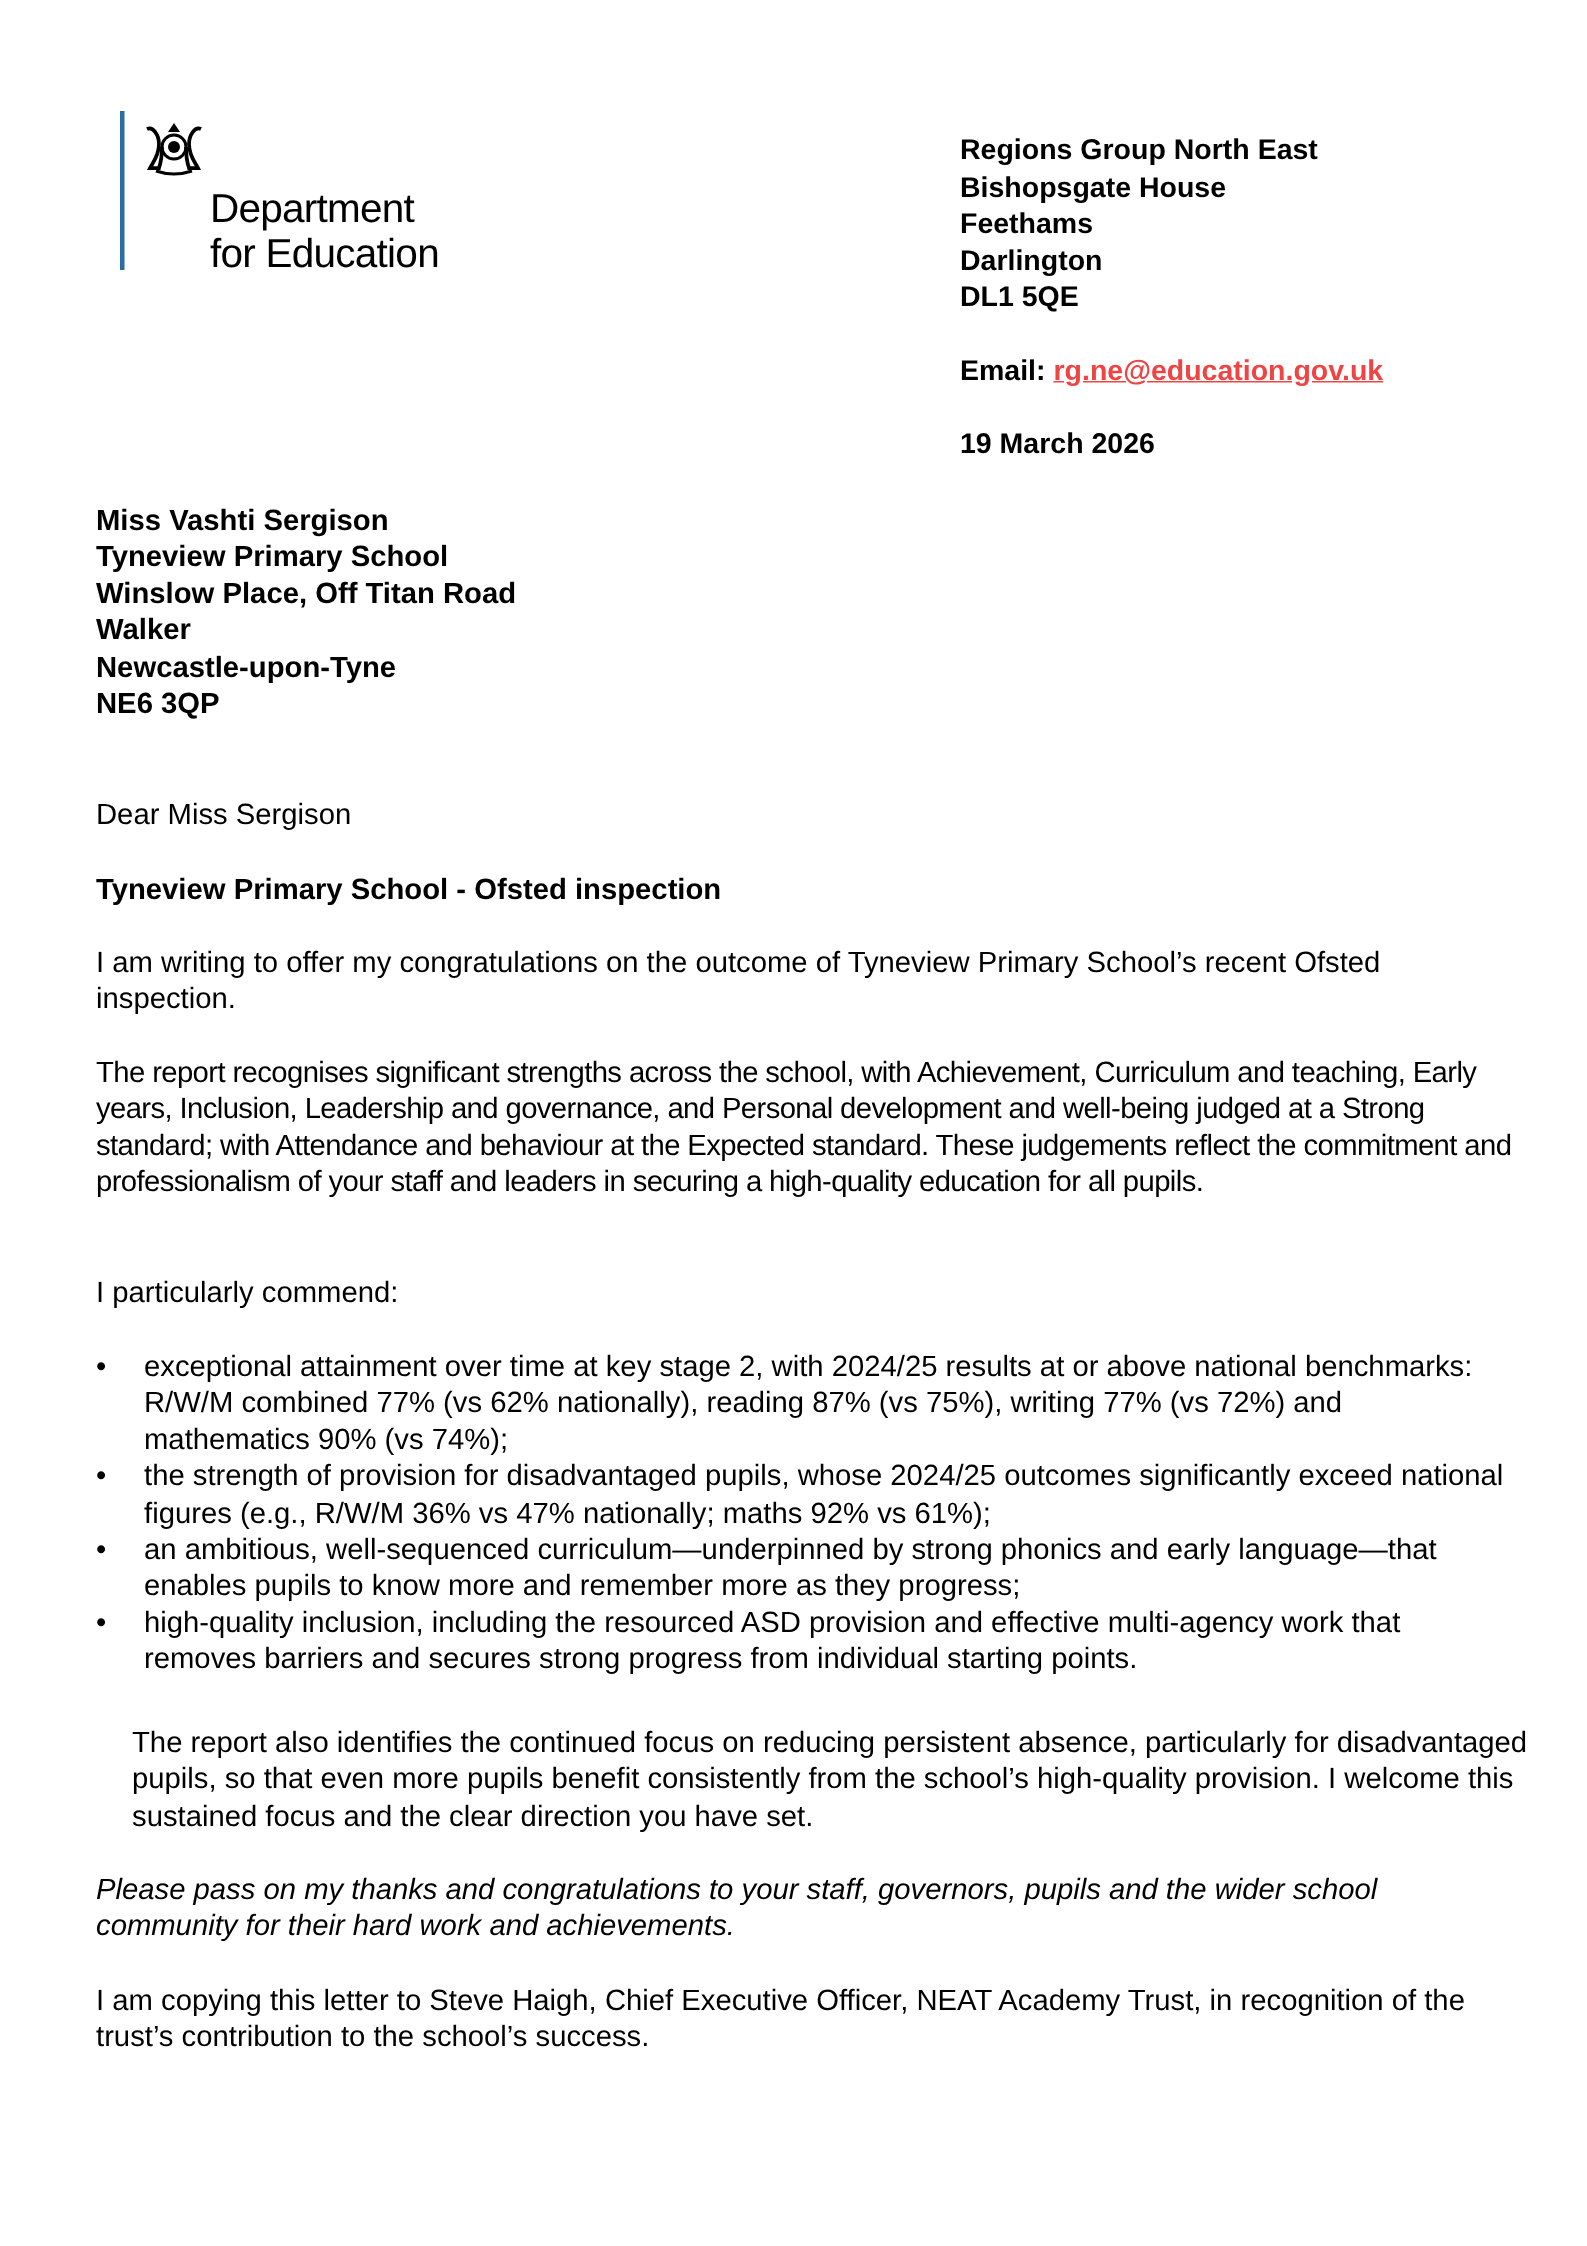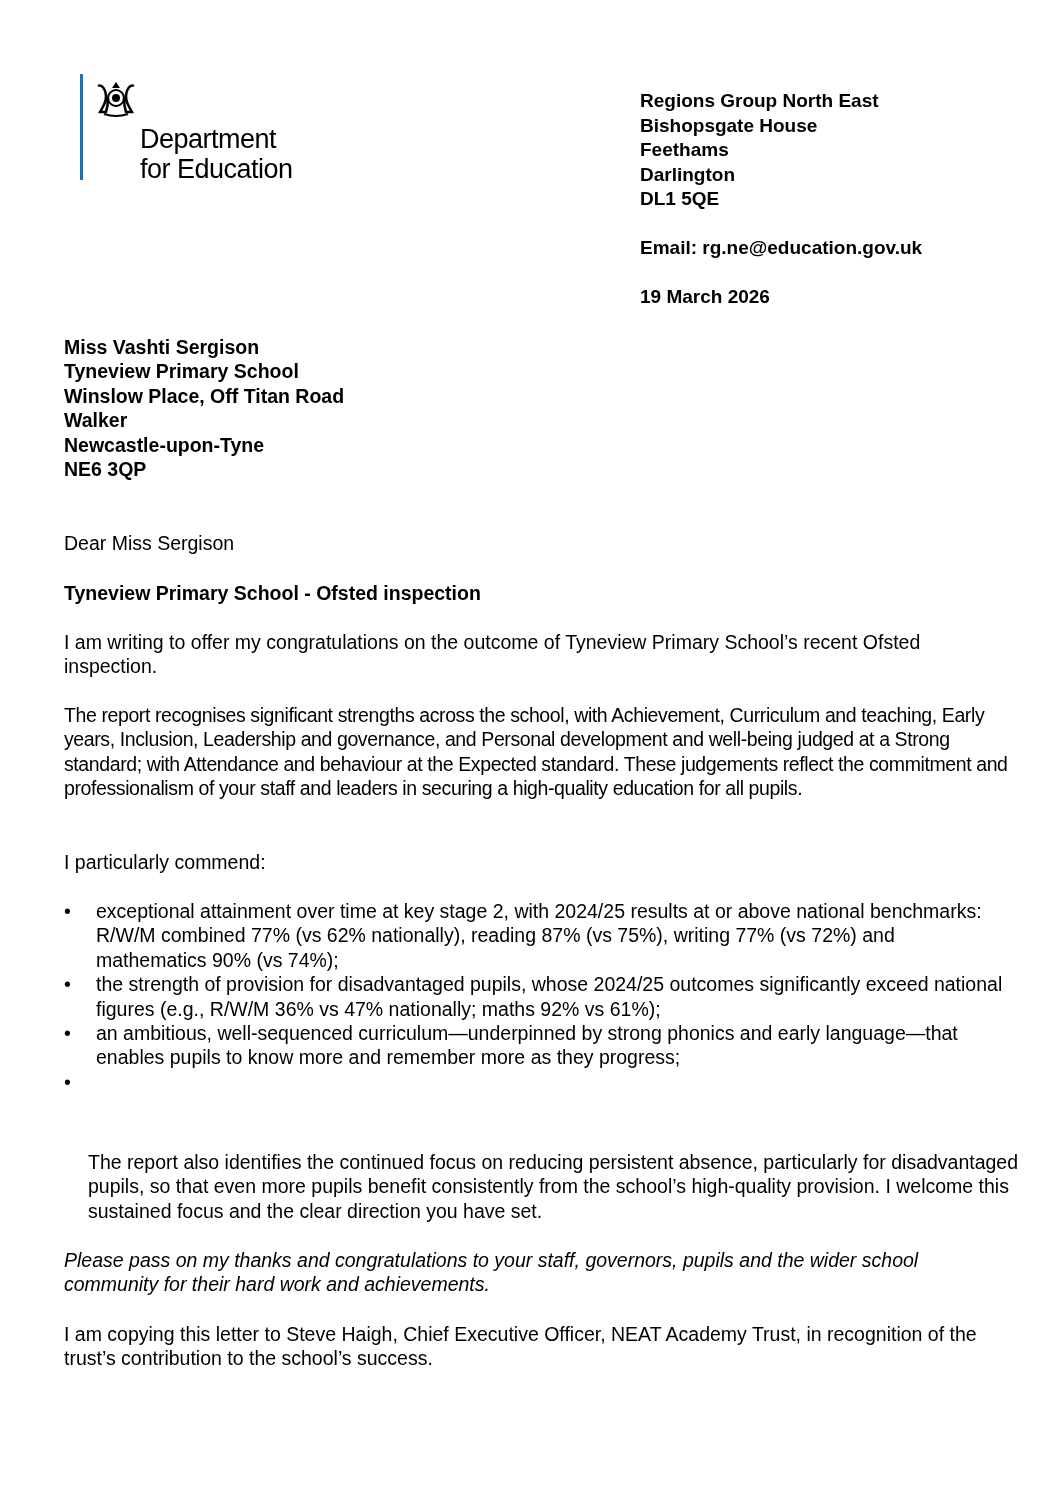--- a/index.html
+++ b/index.html
@@ -5,21 +5,21 @@
   html, body { margin:0; padding:0; background:#ffffff; }
   body { width:1058px; height:1497px; position:relative; overflow:hidden;
          font-family:"Liberation Sans", sans-serif; color:#000; }
   .logo { position:absolute; left:80px; top:74px; }
   .logo .bar { position:absolute; left:0; top:0; width:3px; height:106px; background:#2b6ca3; }
   .logo .crest { position:absolute; left:12px; top:4px; width:48px; height:40px; }
   .logo .name { position:absolute; left:14px; top:50px; font-size:27px; line-height:30px; letter-spacing:-0.5px; white-space:nowrap;margin-left:46px; }
   .sender { position:absolute; left:640px; top:89px; font-weight:bold; font-size:19px; line-height:24.5px; }
   .sender .line { display:block; }
   .email-row { position:absolute; left:640px; top:237px; font-weight:bold; font-size:19px; }
-  .email-row a { color:#000000; }
+  .email-row a { color:#ef4444; text-decoration:underline; }
   .date { position:absolute; left:640px; top:286px; font-weight:bold; font-size:19px; }
   .recipient { position:absolute; left:64px; top:335px; font-size:19.5px; line-height:24.4px;font-weight:bold; }
   .recipient .line { display:block; }
   .body-text { position:absolute; left:64px; width:945px; font-size:19.5px; line-height:24.4px; }
   .salutation { top:531px; }
   .subject { top:581px; font-weight:bold; }
   .p1 { top:630px; width:900px; }
   .p2 { top:703px; letter-spacing:-0.4px; }
   .p3 { top:850px; }
   ul.commend { position:absolute; left:64px; top:899px; width:945px; margin:0; padding:0; list-style:none; font-size:19.5px; line-height:24.4px; }
@@ -74,18 +74,18 @@
 <div class="body-text salutation">Dear Miss Sergison</div>
 <div class="body-text subject">Tyneview Primary School  - Ofsted inspection</div>
 <div class="body-text p1">I am writing to offer my congratulations on the outcome of Tyneview Primary School’s recent Ofsted inspection.</div>
 <div class="body-text p2">The report recognises significant strengths across the school, with Achievement, Curriculum and teaching, Early years, Inclusion, Leadership and governance, and Personal development and well-being judged at a Strong standard; with Attendance and behaviour at the Expected standard. These judgements reflect the commitment and professionalism of your staff and leaders in securing a high-quality education for all pupils.</div>
 <div class="body-text p3">I particularly commend:</div>
 
 <ul class="commend">
   <li><span class="bullet">•</span><span>exceptional attainment over time at key stage 2, with 2024/25 results at or above national benchmarks: R/W/M combined 77% (vs 62% nationally), reading 87% (vs 75%), writing 77% (vs 72%) and mathematics 90% (vs 74%);</span></li>
   <li><span class="bullet">•</span><span>the strength of provision for disadvantaged pupils, whose 2024/25 outcomes significantly exceed national figures (e.g., R/W/M 36% vs 47% nationally; maths 92% vs 61%);</span></li>
   <li><span class="bullet">•</span><span>an ambitious, well-sequenced curriculum—underpinned by strong phonics and early language—that enables pupils to know more and remember more as they progress;</span></li>
-  <li><span class="bullet">•</span></li>
+  <li><span class="bullet">•</span><span>high-quality inclusion, including the resourced ASD provision and effective multi-agency work that removes barriers and secures strong progress from individual starting points.</span></li>
 </ul>
 
 <div class="body-text p4">The report also identifies the continued focus on reducing persistent absence, particularly for disadvantaged pupils, so that even more pupils benefit consistently from the school’s high-quality provision. I welcome this sustained focus and the clear direction you have set.</div>
 <div class="body-text p5">Please pass on my thanks and congratulations to your staff, governors, pupils and the wider school community for their hard work and achievements.</div>
 <div class="body-text p6">I am copying this letter to Steve Haigh, Chief Executive Officer, NEAT Academy Trust, in recognition of the trust’s contribution to the school’s success.</div>
 
 </body></html>

